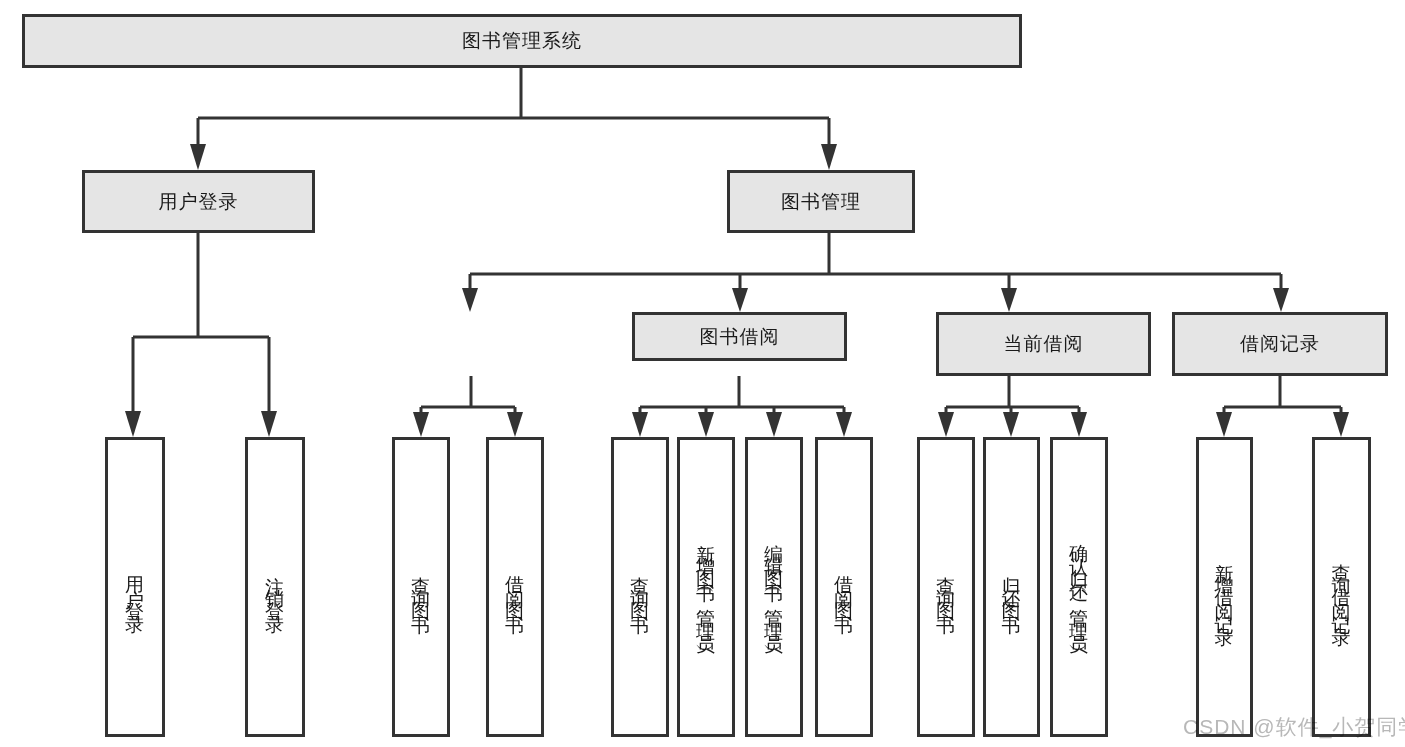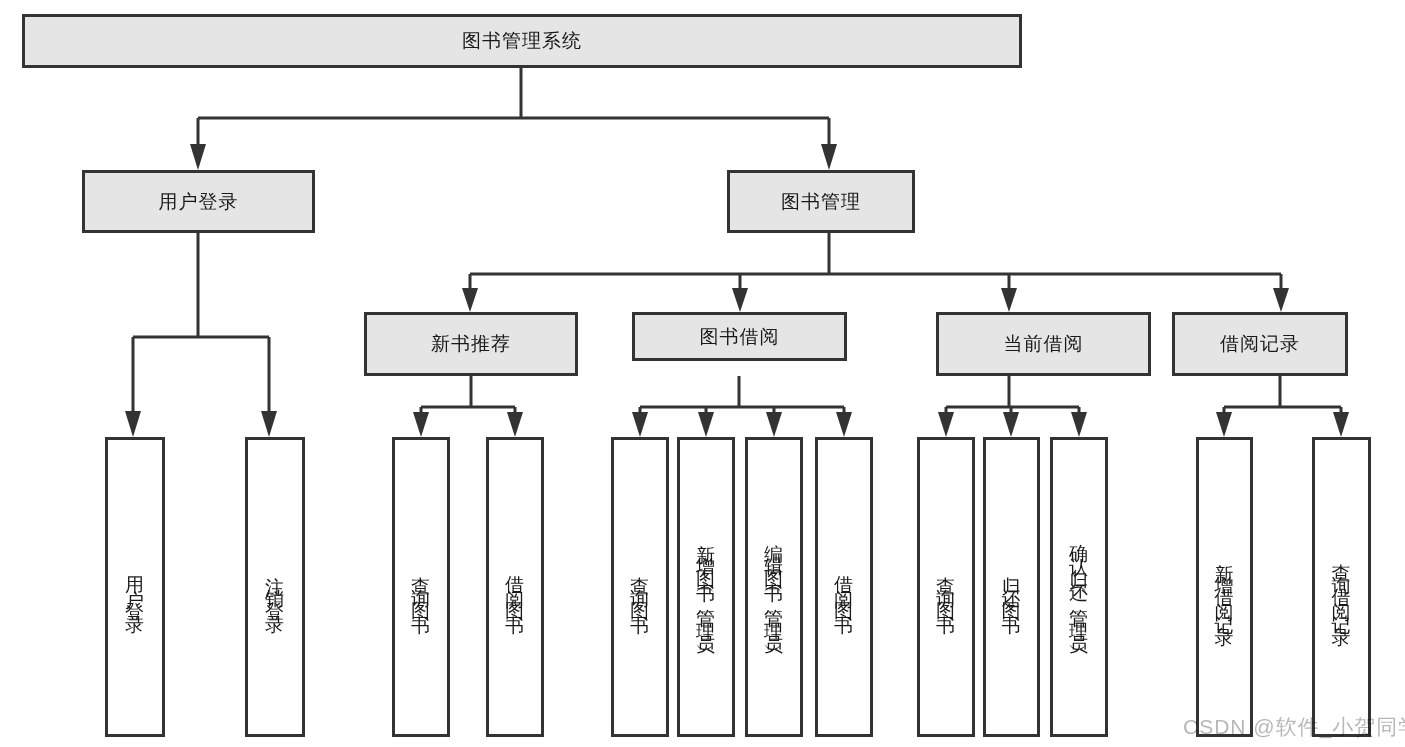--- a/index.html
+++ b/index.html
@@ -75,30 +75,27 @@
     <span>图书管理系统</span>
   </div>
 
   <div class="hbox" style="left:82px;top:170px;width:233px;height:63px;">
     <span>用户登录</span>
   </div>
   <div class="hbox" style="left:710px;top:170px;width:188px;height:63px;margin-left:17px;">
     <span>图书管理</span>
   </div>
 
-  <div class="hbox" style="left:364px;top:312px;width:214px;height:64px;">
-    <span>新书推荐</span>
-  </div>
   <div class="hbox" style="left:632px;top:312px;width:215px;height:49px;">
     <span>图书借阅</span>
   </div>
   <div class="hbox" style="left:936px;top:312px;width:215px;height:64px;">
     <span>当前借阅</span>
   </div>
-  <div class="hbox" style="left:1172px;top:312px;width:176px;height:64px;">
+  <div class="hbox" style="left:1172px;top:312px;width:216px;height:64px;">
     <span>借阅记录</span>
   </div>
 
   <div class="vbox" style="left:105px;width:60px;">
     <span>用户登录</span>
   </div>
   <div class="vbox" style="left:245px;width:60px;">
     <span>注销登录</span>
   </div>
 

